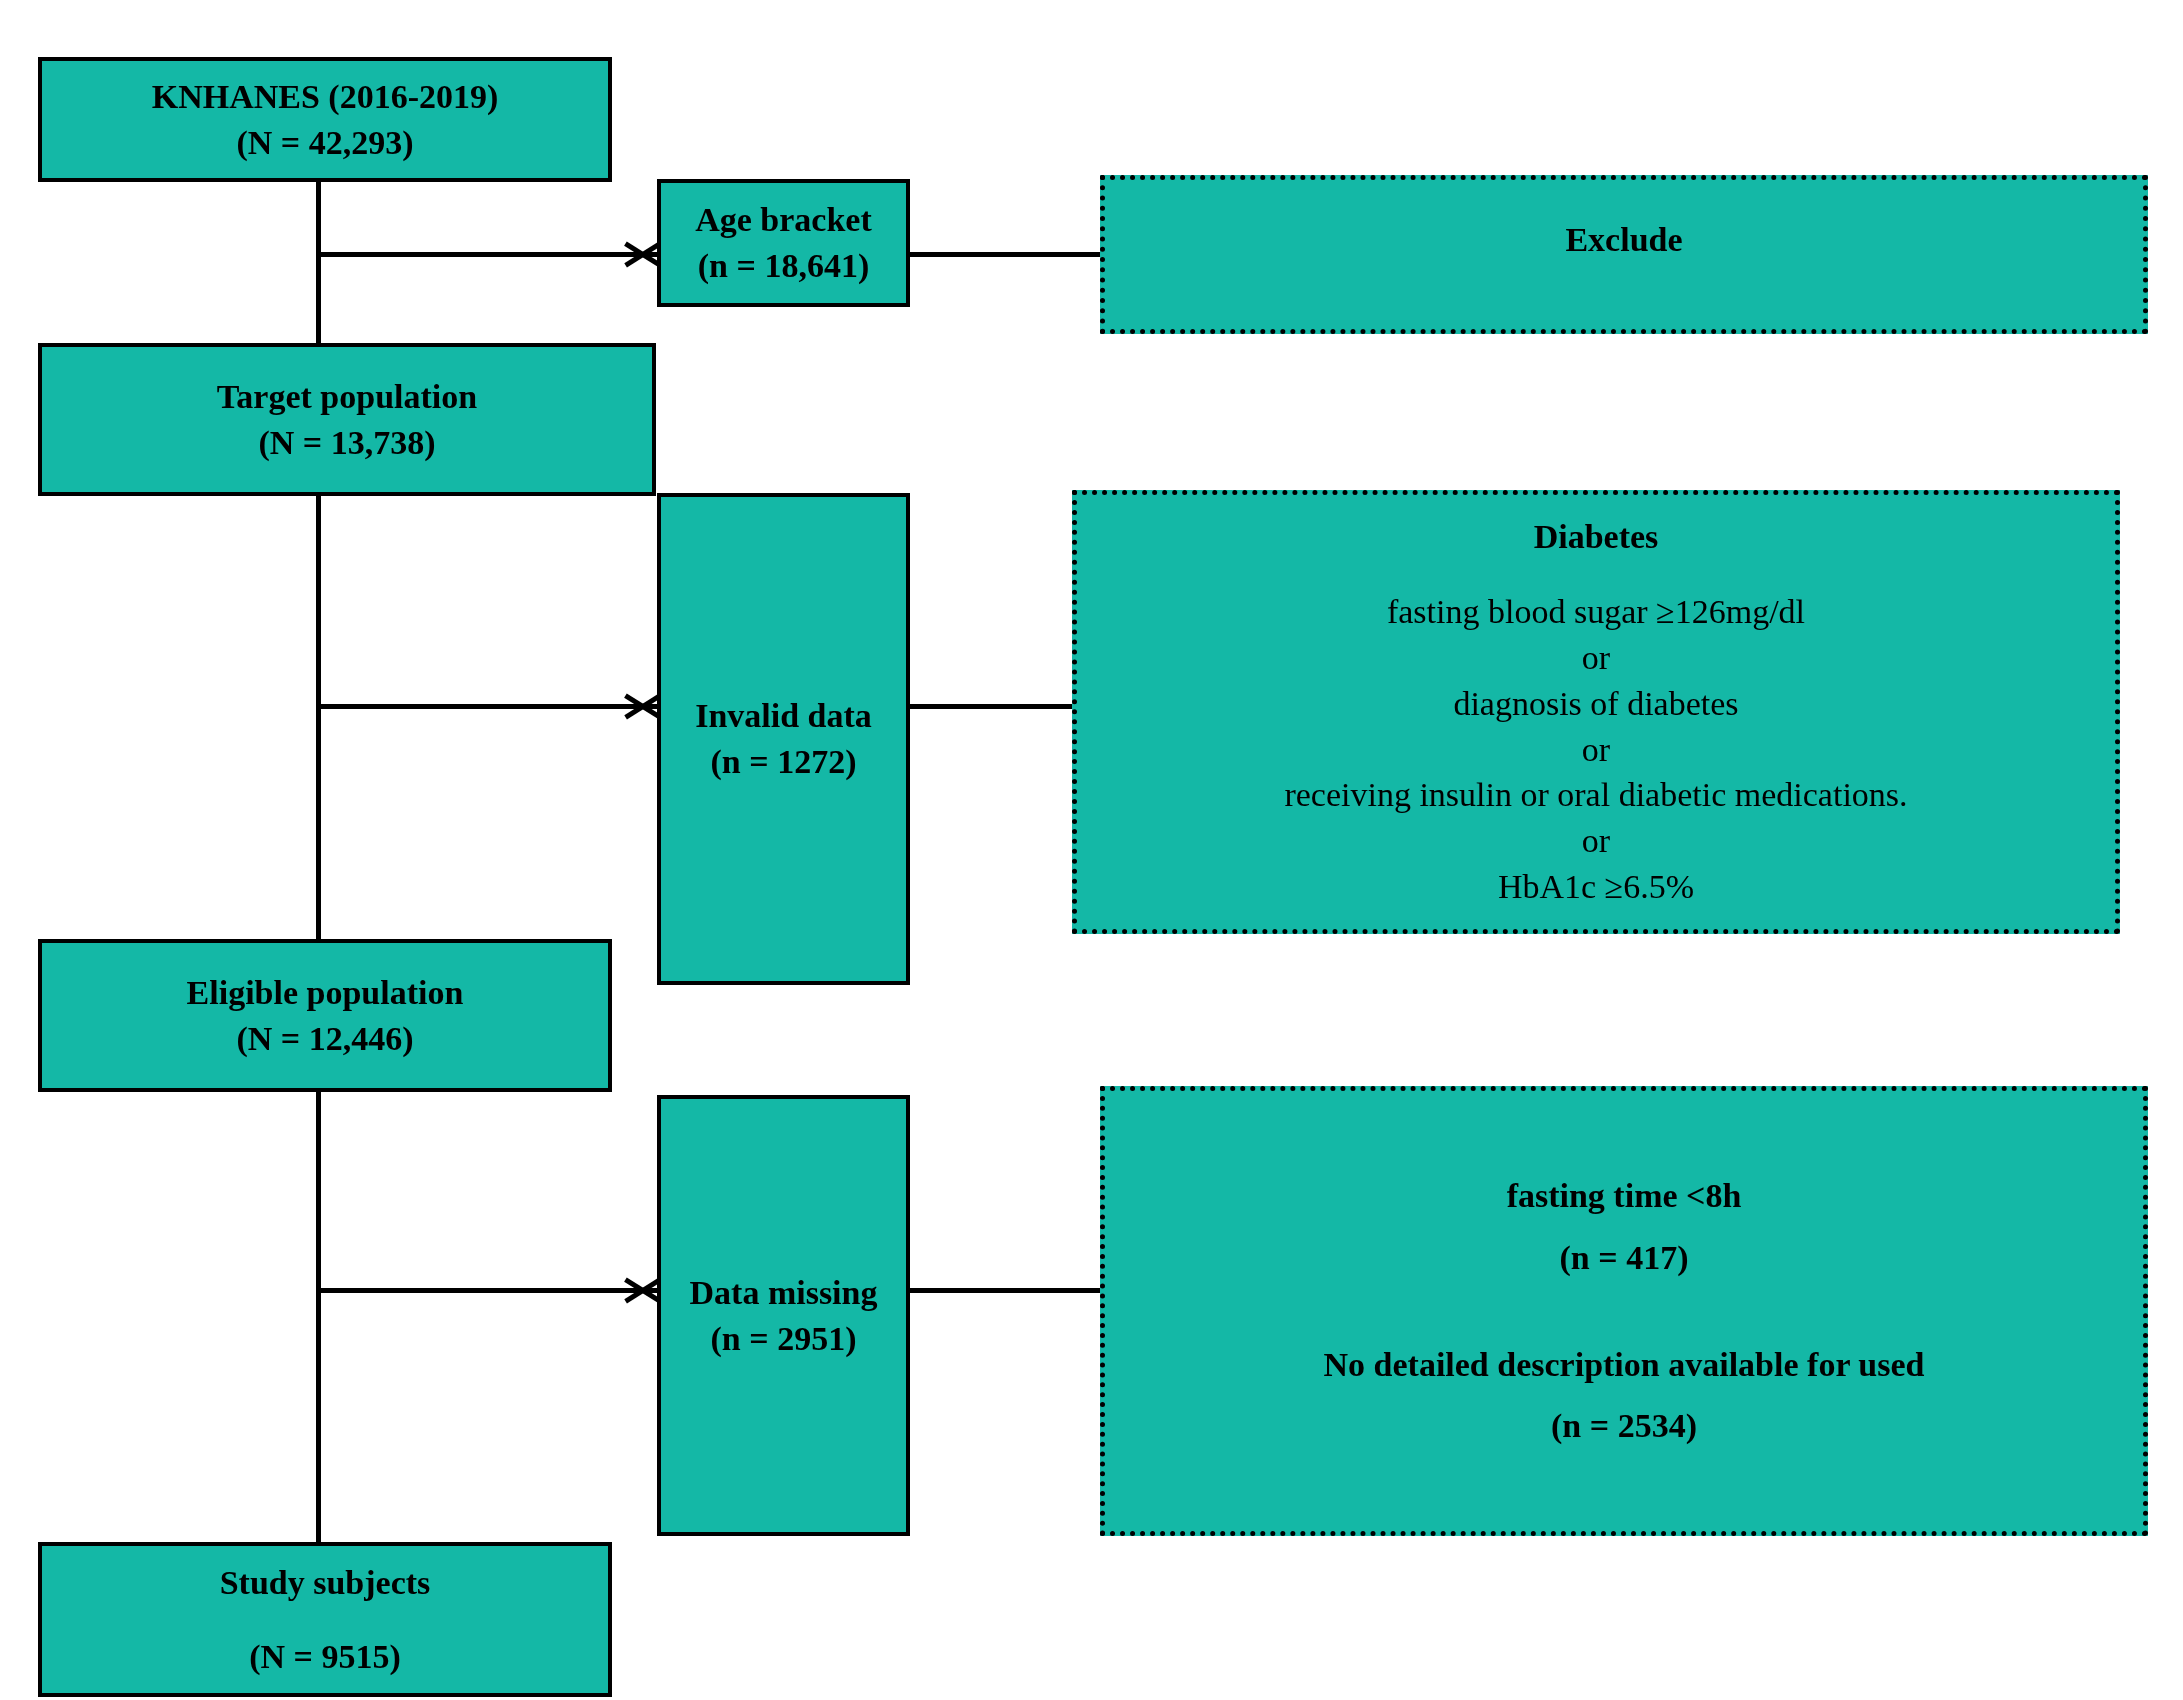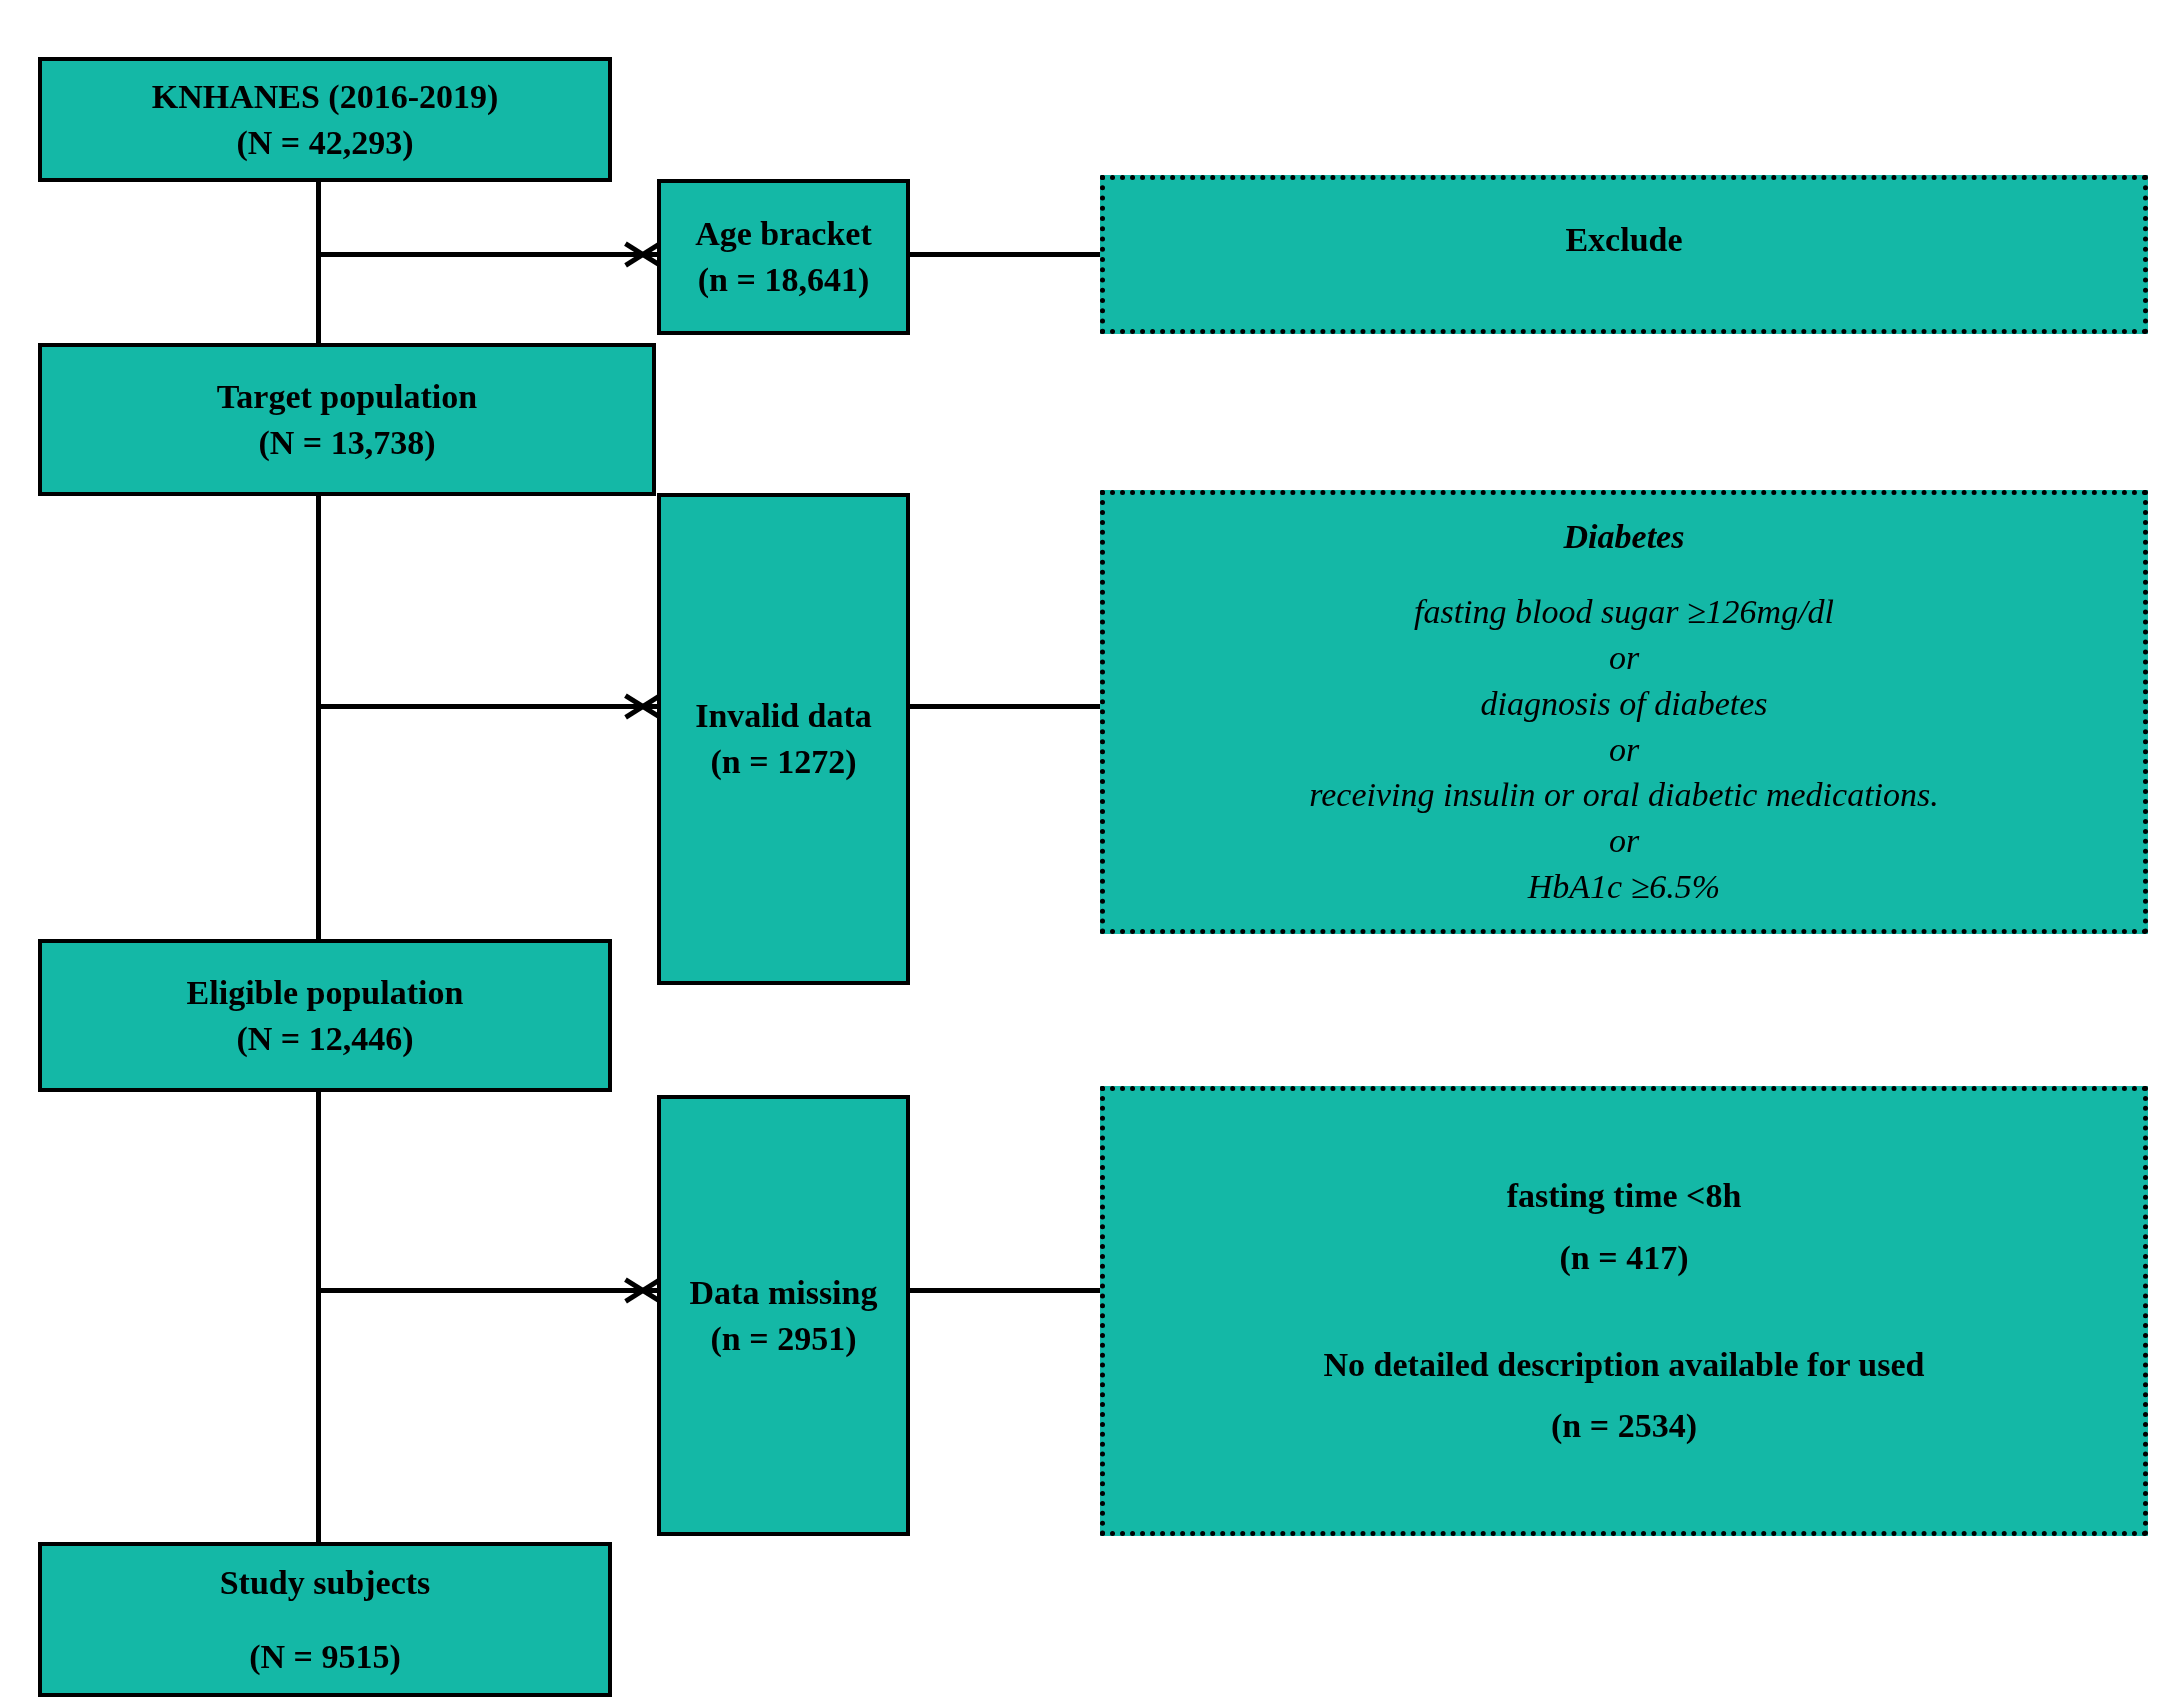--- a/index.html
+++ b/index.html
@@ -85,41 +85,41 @@
   <div class="node solid" style="left:38px; top:939px; width:574px; height:153px;">
     <span class="ln">Eligible population</span>
     <span class="ln">(N = 12,446)</span>
   </div>
 
   <div class="node solid" style="left:38px; top:1542px; width:574px; height:155px;gap:28px;">
     <span class="ln">Study subjects</span>
     <span class="ln">(N = 9515)</span>
   </div>
 
-  <div class="node solid" style="left:657px; top:179px; width:253px; height:156px;">
+  <div class="node solid" style="left:657px; top:179px; width:253px; height:128px;">
     <span class="ln">Age bracket</span>
     <span class="ln">(n = 18,641)</span>
   </div>
 
   <div class="node solid" style="left:657px; top:493px; width:253px; height:492px;">
     <span class="ln">Invalid data</span>
     <span class="ln">(n = 1272)</span>
   </div>
 
   <div class="node solid" style="left:657px; top:1095px; width:253px; height:441px;">
     <span class="ln">Data missing</span>
     <span class="ln">(n = 2951)</span>
   </div>
 
   <div class="node dotted" style="left:1100px; top:175px; width:1048px; height:159px;">
     <span class="ln bold">Exclude</span>
     <span class="ln gap"></span>
   </div>
 
-  <div class="node dotted plain" style="left:1100px; top:490px; width:1048px; height:444px;font-style:italic;">
+  <div class="node dotted plain" style="left:1072px; top:490px; width:1048px; height:444px;">
     <span class="ln bold">Diabetes</span>
     <span class="ln gap"></span>
     <span class="ln">fasting blood sugar ≥126mg/dl</span>
     <span class="ln">or</span>
     <span class="ln">diagnosis of diabetes</span>
     <span class="ln">or</span>
     <span class="ln">receiving insulin or oral diabetic medications.</span>
     <span class="ln">or</span>
     <span class="ln">HbA1c ≥6.5%</span>
   </div>

